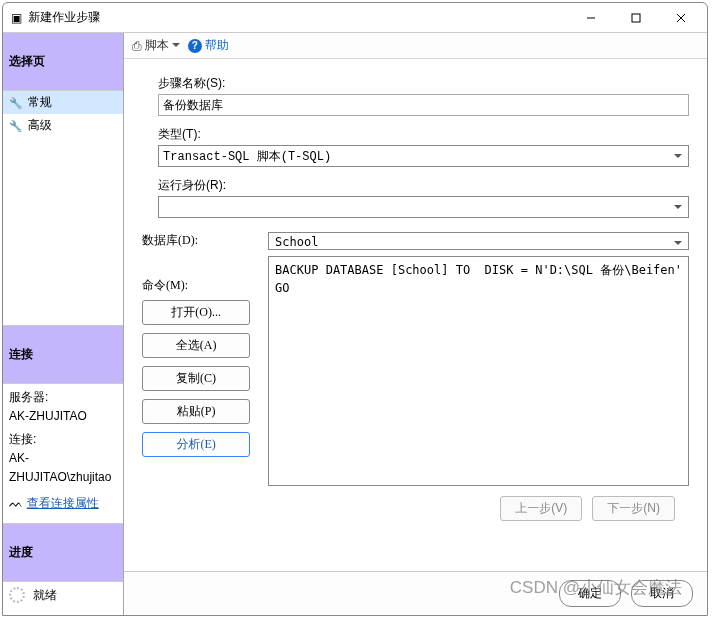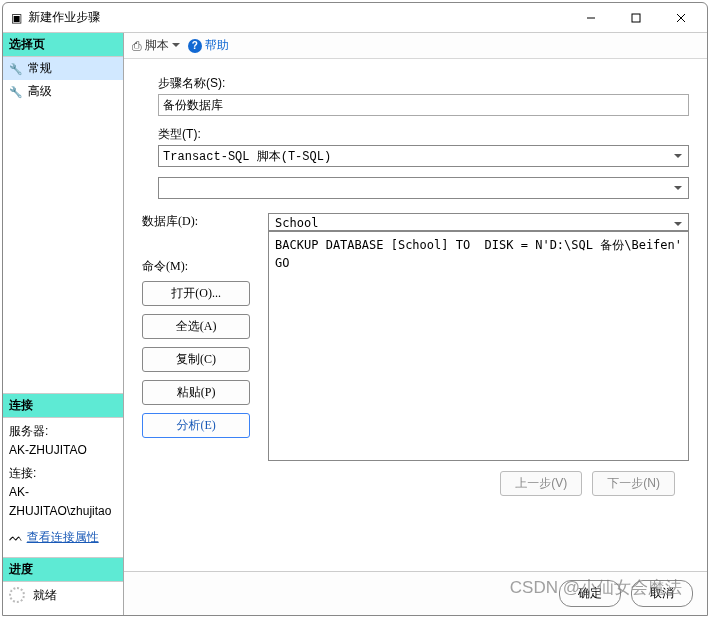--- a/index.html
+++ b/index.html
@@ -7,21 +7,21 @@
 
 .window { border: 1px solid #888; width: 706px; height: 614px; margin: 2px; display: flex; flex-direction: column; border-radius: 6px 6px 0 0; background: #fff; }
 
 .title-bar { height: 30px; display: flex; align-items: center; padding: 0 4px 0 8px; border-bottom: 1px solid #ccc; }
 .title-bar .title { flex: 1; display: flex; align-items: center; gap: 6px; }
 .win-btn { width: 45px; height: 28px; display: flex; align-items: center; justify-content: center; color: #333; }
 
 .body-area { flex: 1; display: flex; overflow: hidden; }
 
 .sidebar { width: 182px; border-right: 1px solid #a8a8a8; display: flex; flex-direction: column; background: #fff; }
-.side-head { background: #5eead4; padding: 3px 6px; font-weight: bold; border-bottom: 1px solid #ccc; border-top: 1px solid #ccc; }
+.side-head { background: #c4b5fd; padding: 20px 6px; font-weight: bold; border-bottom: 1px solid #ccc; border-top: 1px solid #ccc; }
 .side-head:first-child{border-top:none;}
 .side-item { padding: 3px 6px; display: flex; align-items: center; gap: 5px; }
 .side-item.selected { background: #d1e8ff; }
 .side-fill { flex: 1; }
 .side-body{padding:4px 6px 10px 6px; line-height:1.6;}
 .link { color: #1a5ab7; text-decoration: underline; cursor: pointer; }
 
 .main { flex: 1; display: flex; flex-direction: column; }
 .toolbar { height: 26px; border-bottom: 1px solid #d8d8d8; display: flex; align-items: center; gap: 8px; padding: 0 8px; background: #fdfdfd; }
 .tool-link{ color:#333; display:flex; align-items:center; gap:3px;}
@@ -36,21 +36,21 @@
 
 .two-col { display: flex; gap: 18px; margin-top: 14px; }
 .col-left { width: 108px; }
 .col-right { flex: 1; display:flex; flex-direction:column;}
 .lbl { margin-bottom: 6px; font-family: SimSun; }
 .btn-stack { display: flex; flex-direction: column; gap: 8px; margin-top: 6px; }
 .btn { border: 1px solid #888; background: #fdfdfd; border-radius: 3px; padding: 3px 6px; text-align: center; cursor: pointer; font-family: SimSun; }
 .btn.outlined { border-color: #3b82f6; color: #1a5ab7;}
 .ddl{ border:1px solid #888; height:18px; font-family: SimSun,monospace; padding:2px 6px; position:relative; background:#fff;}
 .ddl::after{content:""; position:absolute; right:6px; top:8px; border:4px solid transparent; border-top-color:#555;}
-.cmd-box{ flex:1; border:1px solid #888; padding:4px 6px; font-family: SimSun, monospace; white-space:pre; overflow:auto; min-height:230px; background:#fff; line-height:1.5;}
+.cmd-box{ flex:1; border:1px solid #888; margin-top:6px; padding:4px 6px; font-family: SimSun, monospace; white-space:pre; overflow:auto; min-height:230px; background:#fff; line-height:1.5;}
 
 .bottom-row{ display:flex; justify-content:flex-end; gap:10px; padding:10px 14px 2px 0;}
 .nav-btn{ border:1px solid #bbb; background:#fafafa; border-radius:3px; padding:3px 14px; color:#888;}
 .dialog-buttons{ height:44px; border-top:1px solid #ccc; display:flex; justify-content:flex-end; align-items:center; gap:10px; padding:0 14px; background:#fdfdfd;}
 .dlg-btn{ border:1px solid #888; background:#fdfdfd; border-radius:12px; padding:4px 18px; }
 
 .watermark{ position:absolute; bottom:20px; right:30px; color:rgba(120,120,120,0.7); font-size:17px; pointer-events:none;}
 
 .icon-wrench::before{content:"🔧"; font-size:11px;}
 .spinner{ width:16px; height:16px; border:2px dotted #bbb; border-radius:50%; display:inline-block;}
@@ -136,20 +136,21 @@
       <div class="form-area">
         <div class="form-row">
           <div class="form-label">步骤名称(S):</div>
           <div class="input step">备份数据库</div>
         </div>
         <div class="form-row" style="margin-top:10px;">
           <div class="form-label">类型(T):</div>
           <div class="select">Transact-SQL 脚本(T-SQL)</div>
         </div>
         <div class="form-row" style="margin-top:10px;">
+          <div class="form-label">运行身份(R):</div>
           <div class="select"></div>
         </div>
 
         <div class="two-col">
           <div class="col-left">
             <div class="lbl">数据库(D):</div>
             <div style="height:22px"></div>
             <div class="lbl">命令(M):</div>
             <div class="btn-stack">
               <div class="btn">打开(O)...</div>

